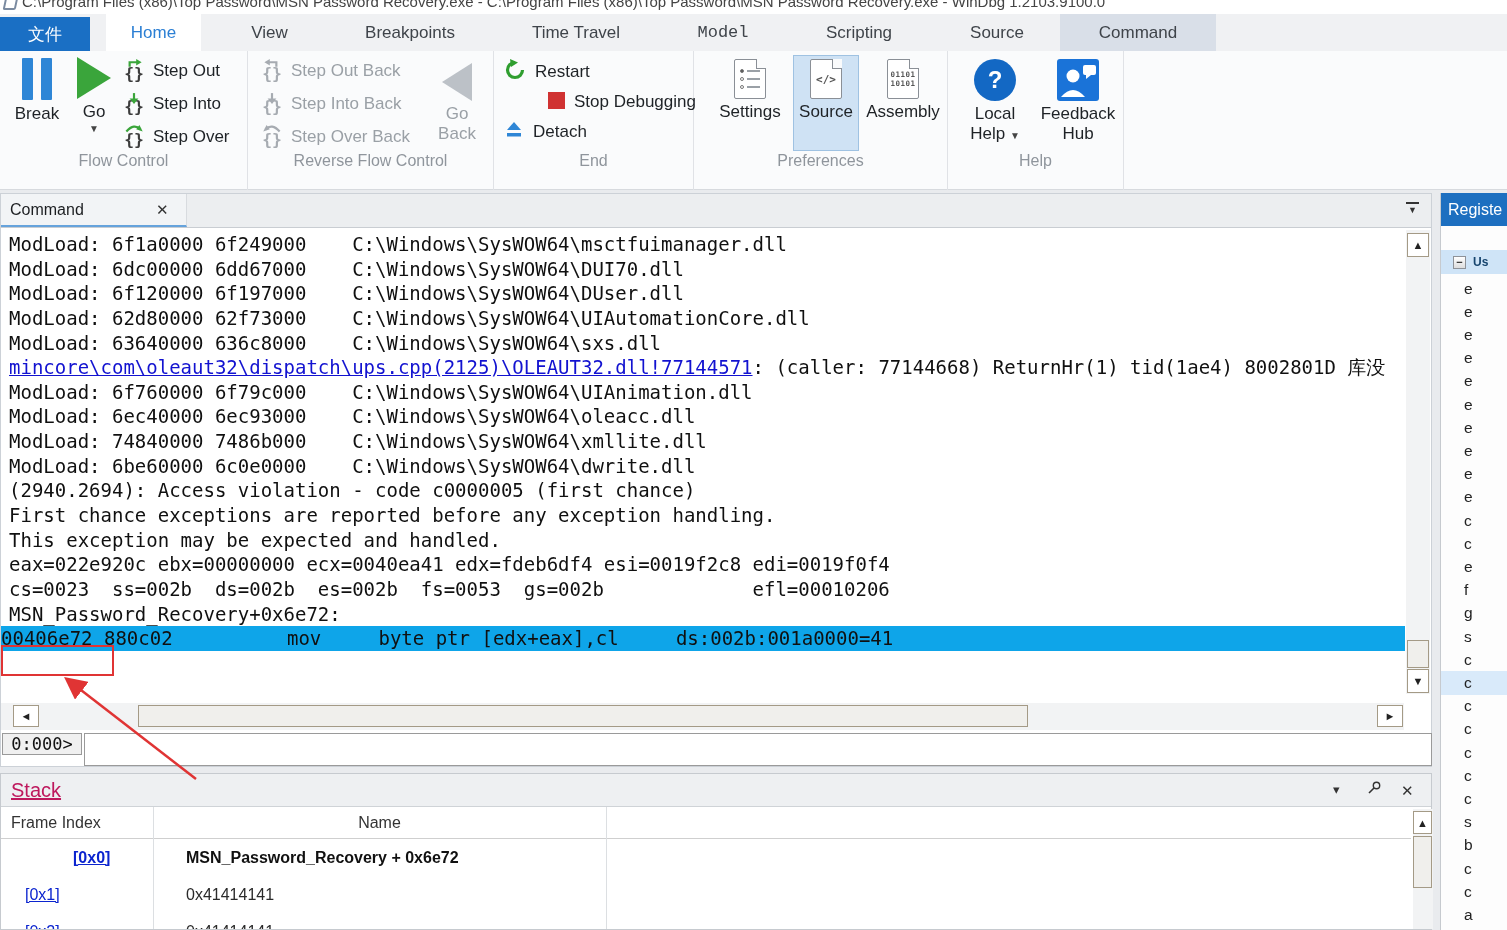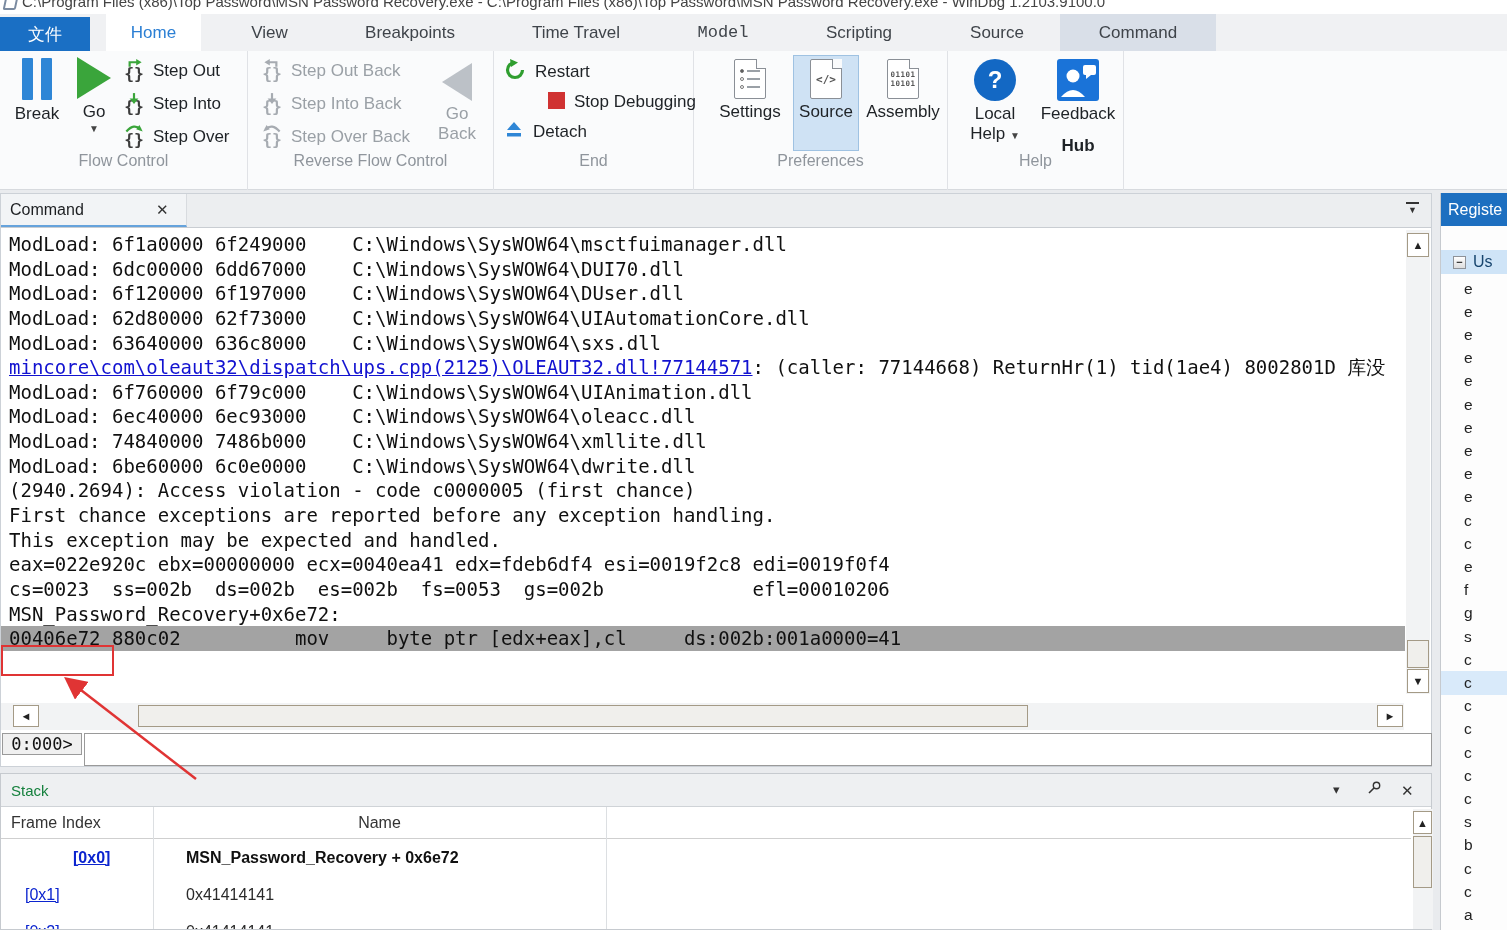--- a/index.html
+++ b/index.html
@@ -66,59 +66,59 @@
   #cmdtab { position:absolute; left:0; top:0; width:186px; height:33px; background:#f2f4f6; border-right:1px solid #d8dbdf;
     border-bottom:2px solid #66a3dc; display:flex; align-items:center; }
   #cmdtab .tlabel { font-size:16px; color:#1c1e21; margin-left:9px; }
   #cmdclose { position:absolute; left:155px; top:7px; font-size:15px; color:#333; cursor:default; }
   #winmenu { position:absolute; right:12px; top:8px; width:13px; cursor:default; text-align:center; }
   #winmenu .bar { height:2px; background:#333; margin-bottom:2px; }
   #winmenu .tri { font-size:9px; color:#333; line-height:8px; }
   #console { position:absolute; left:0; top:35px; width:1404px; height:466px; overflow:hidden; background:#fff; padding:3px 0 0 8px; }
   .cline { white-space:pre; font:19px/24.65px "DejaVu Sans Mono", monospace; color:#101010; height:24.65px; }
   .cline .link { color:#1212d0; text-decoration:underline; cursor:pointer;margin-top:45px; }
-  .cline.hl { background:#a3a3a3; margin-left:-8px; padding-left:8px; }
+  .cline.hl { background:#0ea5e9; margin-left:-8px; }
 
   
   .sbtn { position:absolute; background:#fff; border:1px solid #a49a86; display:flex; align-items:center;
     justify-content:center; font-size:11px; color:#222; cursor:default; }
   .sthumb { position:absolute; background:#f0efec; border:1px solid #a49a86; cursor:default; }
   #vtrack { position:absolute; left:1405px; top:36px; width:24px; height:464px; background:#f2f3f4; }
   #htrack { position:absolute; left:0; top:509px; width:1403px; height:27px; background:#f2f3f4; }
 
   #promptbox { left:2px; top:733px; width:80px; height:22px; background:#f0f0f0; border:1px solid #9a9a9a;
     font:17px "DejaVu Sans Mono", monospace; color:#111; display:flex; align-items:center; justify-content:center; }
   #cmdinput { position:absolute; left:84px; top:733px; width:1348px; height:33px; border:1px solid #9a9a9a;
     background:#fff; font:17px "DejaVu Sans Mono", monospace; padding:0 6px; outline:none; }
 
   
   #stackpanel { left:0; top:773px; width:1432px; height:157px; background:#fff; border:1px solid #c6cacf; }
   #stackhdr { position:absolute; left:0; top:0; width:1430px; height:33px; background:#eef0f2; border-bottom:1px solid #cfd3d7;
     display:flex; align-items:center; }
-  #stackhdr .tlabel { font-size:15px; color:#15803d; margin-left:10px; }
+  #stackhdr .tlabel { font-size:20px; color:#be185d; margin-left:10px;text-decoration:underline; }
   .hdricon { position:absolute; top:8px; color:#333; cursor:default; }
   #stackcols { position:absolute; left:0; top:33px; width:1410px; height:32px; background:#fff; border-bottom:1px solid #cfcfcf; }
   .colsep { position:absolute; top:33px; width:1px; height:122px; background:#dcdfe2; }
   .colhead { position:absolute; top:0; height:32px; display:flex; align-items:center; font-size:16px; color:#333; }
   #stackrows { position:absolute; left:0; top:65px; width:1410px; height:90px; overflow:hidden; }
   .srow { position:absolute; left:0; width:1410px; height:37px; display:flex; align-items:center; }
   .sidx { position:absolute; left:24px; font-size:16px; color:#0b24cf; text-decoration:underline; cursor:pointer; }
   .sname { position:absolute; left:185px; font-size:16px; color:#2a2a2a; }
   .srow.b .sidx { font-weight:bold;padding-left:48px; }
   .srow.b .sname { font-weight:bold; color:#111; }
   #stackvs { position:absolute; left:1412px; top:35px; width:20px; height:120px; background:#f2f3f4; }
 
   
   #regpanel { left:1440px; top:193px; width:67px; height:737px; background:#fdfdfd; border-left:1px solid #c6cacf; overflow:hidden; }
   #reghdr { position:absolute; left:0; top:0; width:67px; height:33px; background:#1d6fc0; color:#fff; font-size:16px;
     display:flex; align-items:center; padding-left:7px; white-space:nowrap; overflow:hidden; }
   #regtree { position:absolute; left:0; top:57px; width:67px; height:24px; background:#cfe4f7; display:flex; align-items:center; }
   .expbox { width:13px; height:13px; margin-left:12px; background:linear-gradient(#fff,#ddd); border:1px solid #8e9298;
     font:bold 11px/11px "Liberation Sans",sans-serif; color:#333; text-align:center; }
-  #regtree .tlabel { font-size:16px; color:#17456e; margin-left:7px; }
+  #regtree .tlabel { font-size:12px; color:#17456e; margin-left:7px;font-weight:bold; }
   .regrow { position:absolute; left:0; width:67px; height:23.2px; font-size:15.5px; color:#222;
     padding-left:23px; display:flex; align-items:center; white-space:nowrap; }
   .regrow.rhl { background:#d9eafa; }
 
   
   #redbox { left:1px; top:645px; width:113px; height:31px; border:2px solid #e03434; z-index:40; }
   #annosvg { position:absolute; left:0; top:0; width:1507px; height:930px; pointer-events:none; z-index:41; }
   #watermark { left:1338px; top:891px; font-size:17px; color:rgba(255,255,255,0.72); z-index:50; pointer-events:none; }
 </style>
 </head>
@@ -283,21 +283,21 @@
       <div class="bigbtn" style="left:88px;top:8px;width:84px;">
         <div class="fbsq">
           <svg width="42" height="42" viewBox="0 0 42 42">
             <circle cx="16" cy="17" r="6.5" fill="#fff"></circle>
             <path d="M4 38 Q16 24 28 38 Z" fill="#fff"></path>
             <rect x="26" y="6" width="13" height="10" rx="2" fill="#fff"></rect>
             <path d="M29 16 L29 20 L34 16 Z" fill="#fff"></path>
           </svg>
         </div>
         <div class="blabel">Feedback</div>
-        <div class="blabel" style="margin-top:12px;font-weight:bold;">Hub</div>
+        <div class="blabel" style="margin-top:0;">Hub</div>
       </div>
       <div class="glabel">Help</div>
     </div>
   </div>
 
   <div id="cmdpanel" class="abs">
     <div id="cmdhdr">
       <div id="cmdtab">
         <span class="tlabel">Command</span>
         <span id="cmdclose">✕</span>

